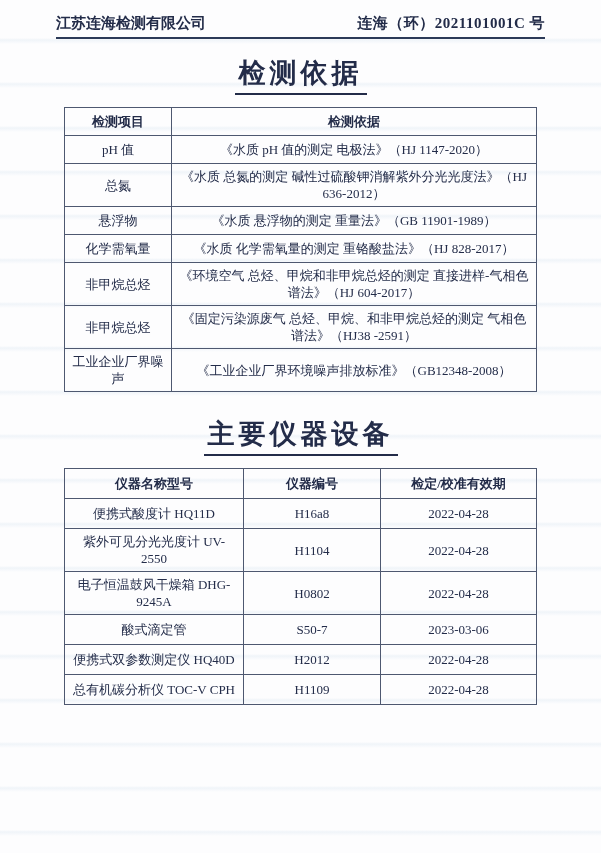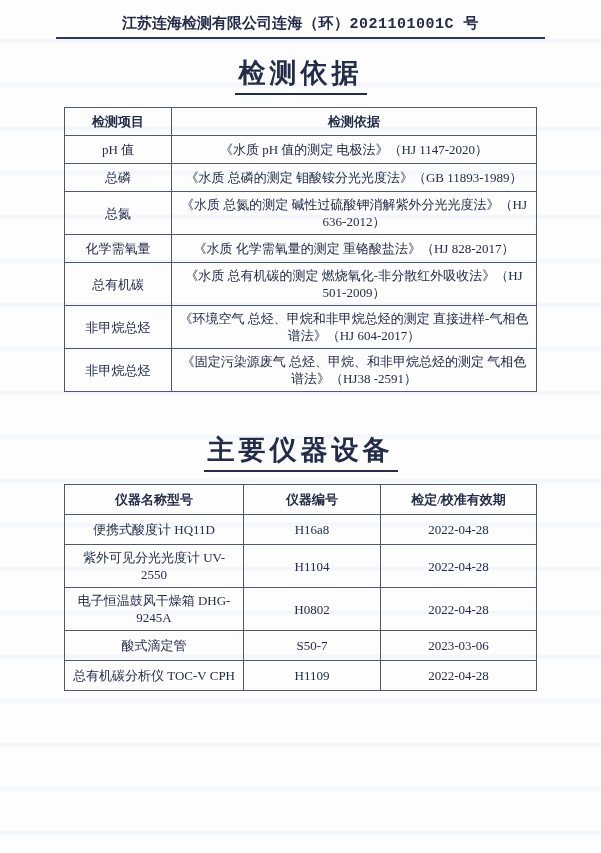--- a/index.html
+++ b/index.html
@@ -21,28 +21,28 @@
       #fdfdfe;
     overflow: hidden;
     font-family: "Liberation Serif", "DejaVu Serif", serif;
     color: #232c49;
   }
   .inner {
     padding: 14px 56px 0 56px;
   }
   .doc-header {
     display: flex;
-    justify-content: center;
+    justify-content: space-between;
     align-items: flex-end;
     border-bottom: 2px solid #2c3a58;
     padding-bottom: 4px;
     font-size: 15px;
     font-weight: bold;
   }
-  .doc-header .right { letter-spacing: 0.5px; font-family: Liberation Mono, monospace; }
+  .doc-header .right { letter-spacing: 0.5px; }
   .section-title-wrap {
     text-align: center;
     margin-top: 16px;
   }
   .section-title {
     display: inline-block;
     font-size: 27px;
     font-weight: bold;
     letter-spacing: 4px;
     border-bottom: 2px solid #232c49;
@@ -65,21 +65,21 @@
     word-break: break-word;
   }
   th { font-weight: bold; }
   .t1 col.c1 { width: 107px; }
   .t1 col.c2 { width: 365px; }
   .t2 col.c1 { width: 179px; }
   .t2 col.c2 { width: 137px; }
   .t2 col.c3 { width: 156px; }
   .t1 td, .t1 th { height: 19px; }
   .t2 td, .t2 th { height: 21px; margin-top: 45px; }
-  .sec2 { margin-top: 40px; }
+  .sec2 { margin-top: 24px; }
 </style>
 </head>
 <body>
 
 <div class="page">
   <div class="inner">
 
     <div class="doc-header">
       <span class="left">江苏连海检测有限公司</span>
       <span class="right">连海（环）2021101001C 号</span>
@@ -99,42 +99,42 @@
           <th>检测项目</th>
           <th>检测依据</th>
         </tr>
       </thead>
       <tbody>
           <tr>
             <td>pH 值</td>
             <td>《水质 pH 值的测定 电极法》（HJ 1147-2020）</td>
           </tr>
           <tr>
-            <td>总磷</td>
-            <td>《水质 总磷的测定 钼酸铵分光光度法》（GB 11893-1989）</td>
-          </tr>
-          <tr>
             <td>总氮</td>
             <td>《水质 总氮的测定 碱性过硫酸钾消解紫外分光光度法》（HJ 636-2012）</td>
           </tr>
           <tr>
+            <td>悬浮物</td>
+            <td>《水质 悬浮物的测定 重量法》（GB 11901-1989）</td>
+          </tr>
+          <tr>
             <td>化学需氧量</td>
             <td>《水质 化学需氧量的测定 重铬酸盐法》（HJ 828-2017）</td>
-          </tr>
-          <tr>
-            <td>总有机碳</td>
-            <td>《水质 总有机碳的测定 燃烧氧化-非分散红外吸收法》（HJ 501-2009）</td>
           </tr>
           <tr>
             <td>非甲烷总烃</td>
             <td>《环境空气 总烃、甲烷和非甲烷总烃的测定 直接进样-气相色谱法》（HJ 604-2017）</td>
           </tr>
           <tr>
             <td>非甲烷总烃</td>
             <td>《固定污染源废气 总烃、甲烷、和非甲烷总烃的测定 气相色谱法》（HJ38 -2591）</td>
+          </tr>
+          <tr>
+            <td>工业企业厂界噪声</td>
+            <td>《工业企业厂界环境噪声排放标准》（GB12348-2008）</td>
           </tr>
         </tbody>
     </table>
 
     <div class="section-title-wrap sec2">
       <span class="section-title">主要仪器设备</span>
     </div>
 
     <table class="t2">
       <colgroup>
@@ -164,20 +164,25 @@
             <td>电子恒温鼓风干燥箱 DHG-9245A</td>
             <td>H0802</td>
             <td>2022-04-28</td>
           </tr>
           <tr>
             <td>酸式滴定管</td>
             <td>S50-7</td>
             <td>2023-03-06</td>
           </tr>
           <tr>
+            <td>便携式双参数测定仪 HQ40D</td>
+            <td>H2012</td>
+            <td>2022-04-28</td>
+          </tr>
+          <tr>
             <td>总有机碳分析仪 TOC-V CPH</td>
             <td>H1109</td>
             <td>2022-04-28</td>
           </tr>
         </tbody>
     </table>
 
   </div>
 </div>
 

